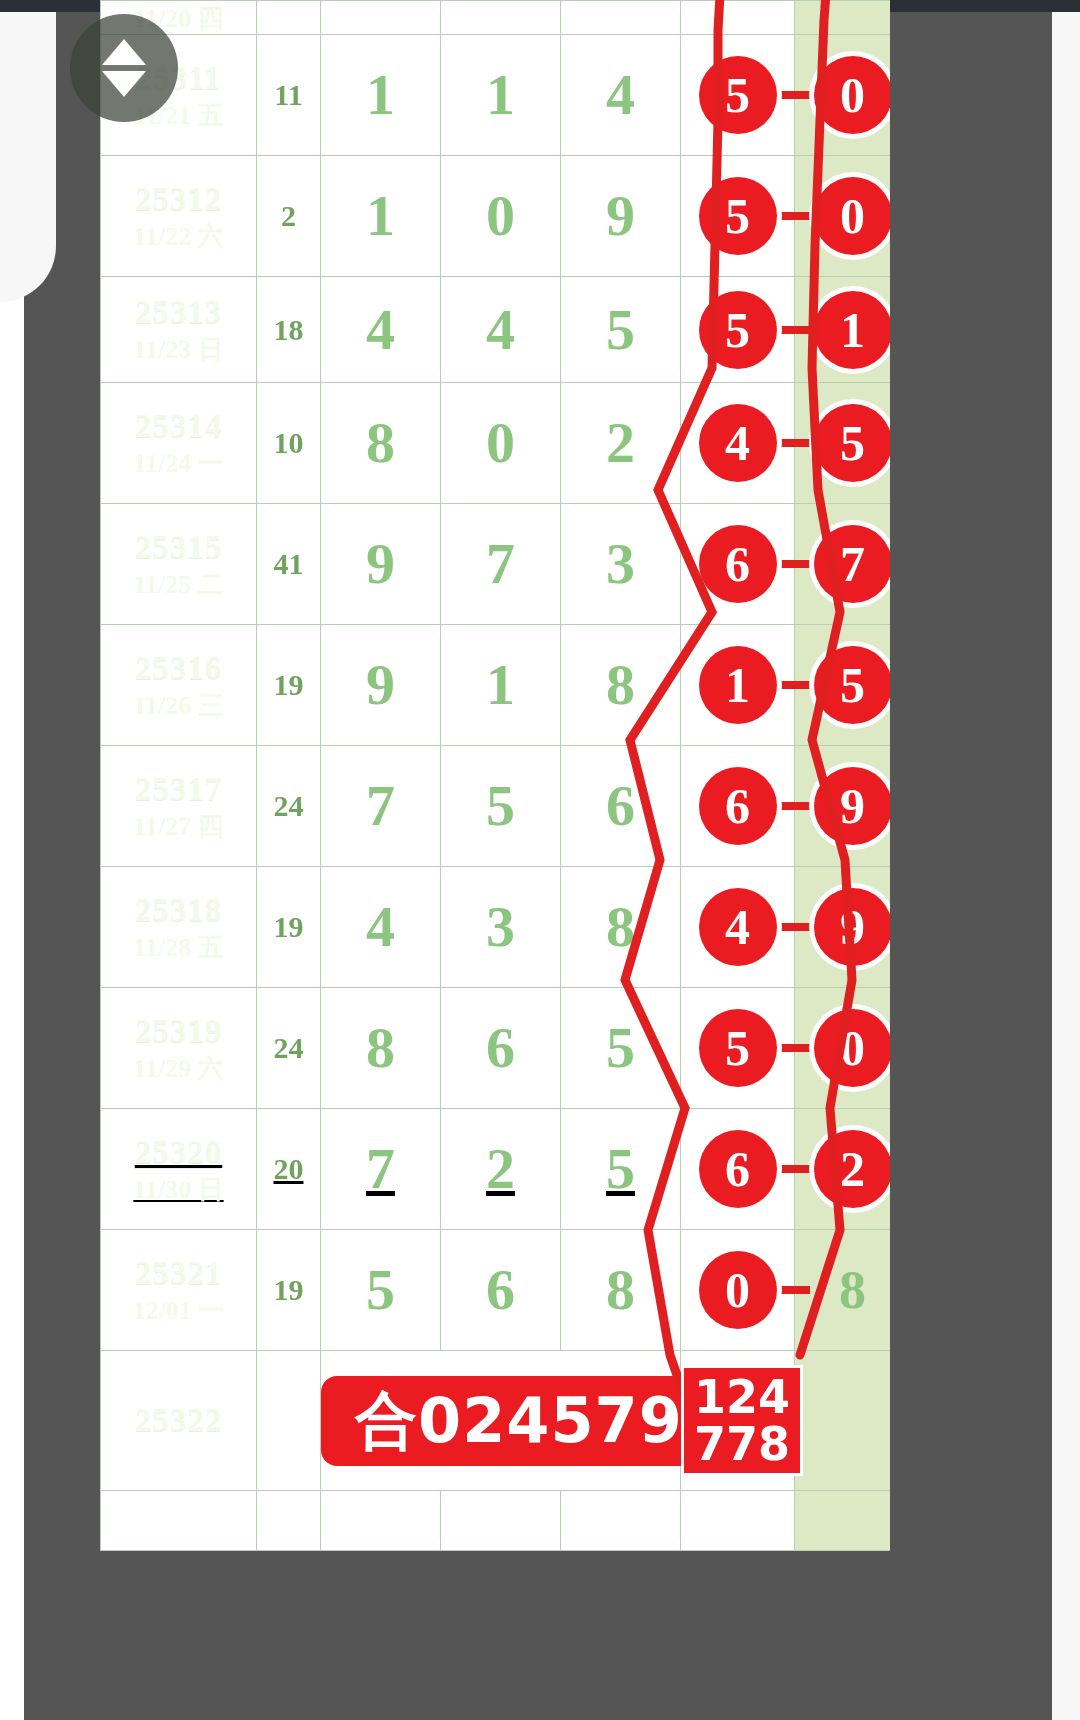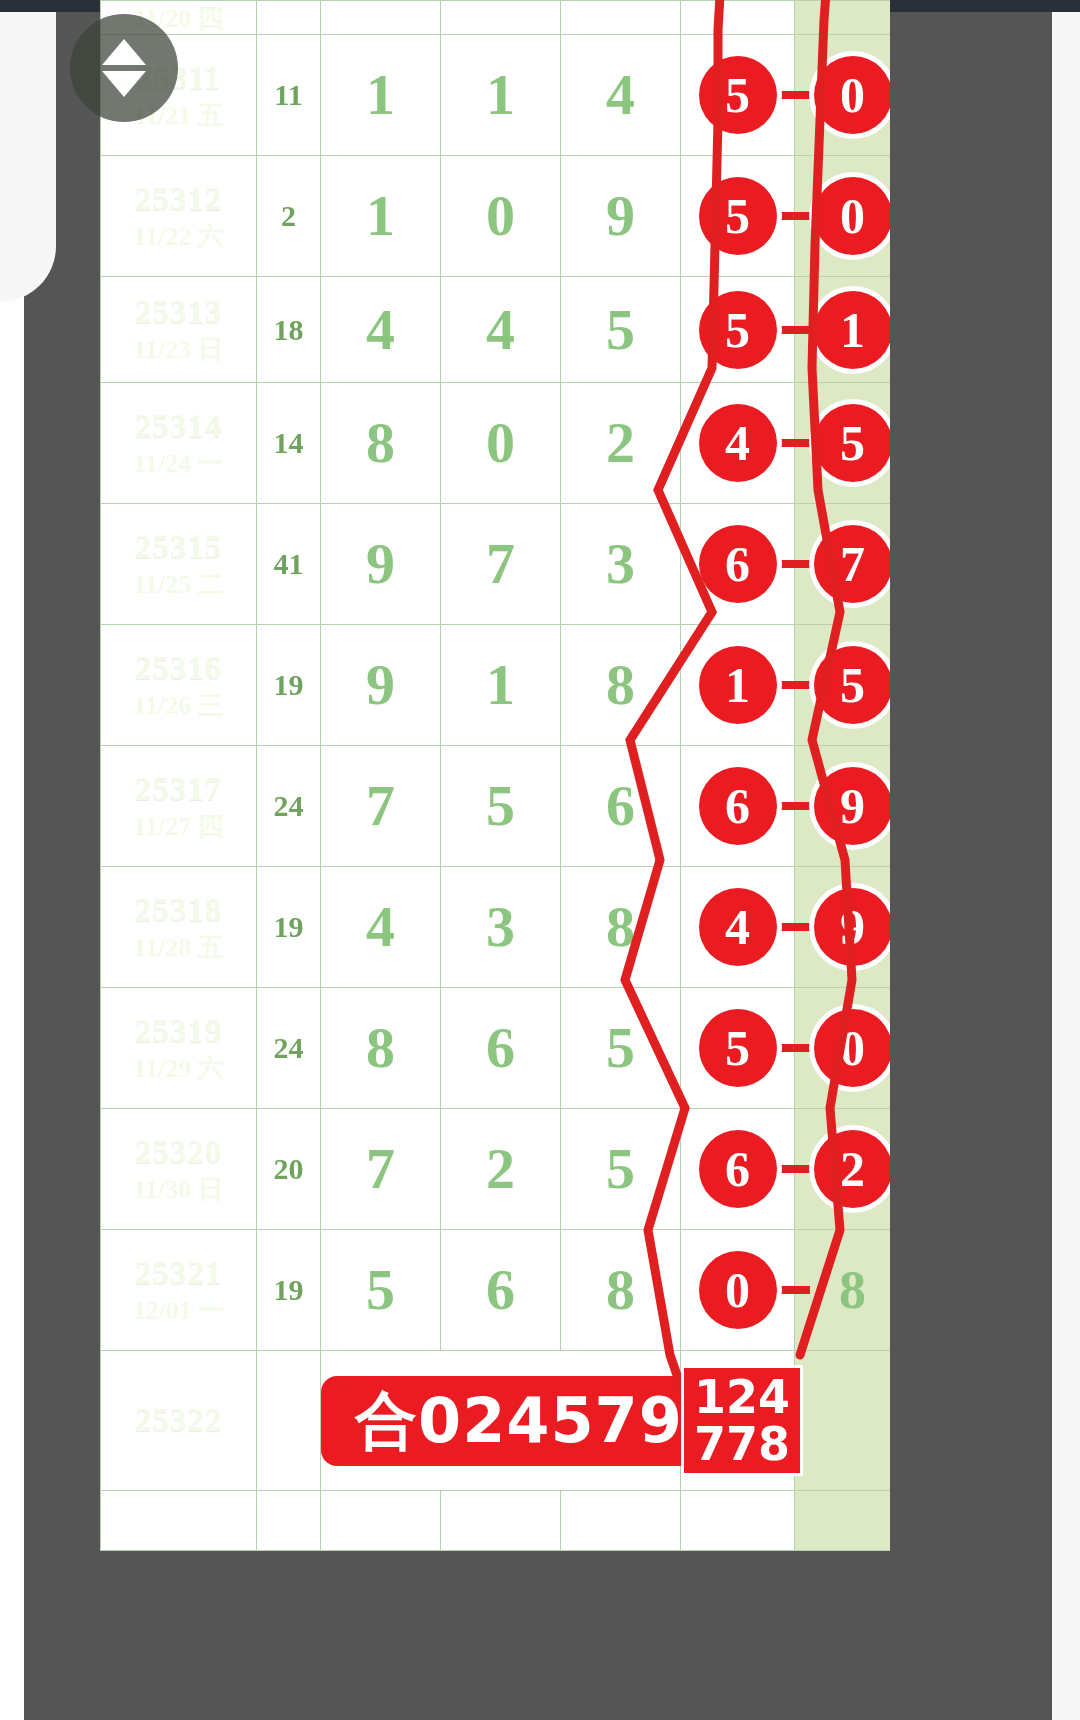--- a/index.html
+++ b/index.html
@@ -242,21 +242,21 @@
           <td class="dig"><span>4</span></td>
           <td class="dig"><span>5</span></td>
           <td class="rcell"><span class="ball">5</span><span class="dash"></span></td>
           <td class="rcell tint"><span class="ball">1</span></td>
         </tr>
         <tr style="height: 121px;">
           <td class="issue">
             <span class="no">25314</span>
             <span class="dt">11/24 一</span>
           </td>
-          <td class="sum"><span>14</span></td>
+          <td class="sum"><span>10</span></td>
           <td class="dig"><span>8</span></td>
           <td class="dig"><span>0</span></td>
           <td class="dig"><span>2</span></td>
           <td class="rcell"><span class="ball">4</span><span class="dash"></span></td>
           <td class="rcell tint"><span class="ball">5</span></td>
         </tr>
         <tr style="height: 121px;">
           <td class="issue">
             <span class="no">25315</span>
             <span class="dt">11/25 二</span>
@@ -309,21 +309,21 @@
             <span class="no">25319</span>
             <span class="dt">11/29 六</span>
           </td>
           <td class="sum"><span>24</span></td>
           <td class="dig"><span>8</span></td>
           <td class="dig"><span>6</span></td>
           <td class="dig"><span>5</span></td>
           <td class="rcell"><span class="ball">5</span><span class="dash"></span></td>
           <td class="rcell tint"><span class="ball">0</span></td>
         </tr>
-        <tr style="height: 121px;">
+        <tr style="height: 121px; text-decoration: underline;">
           <td class="issue">
             <span class="no">25320</span>
             <span class="dt">11/30 日</span>
           </td>
           <td class="sum"><span>20</span></td>
           <td class="dig"><span>7</span></td>
           <td class="dig"><span>2</span></td>
           <td class="dig"><span>5</span></td>
           <td class="rcell"><span class="ball">6</span><span class="dash"></span></td>
           <td class="rcell tint"><span class="ball">2</span></td>

